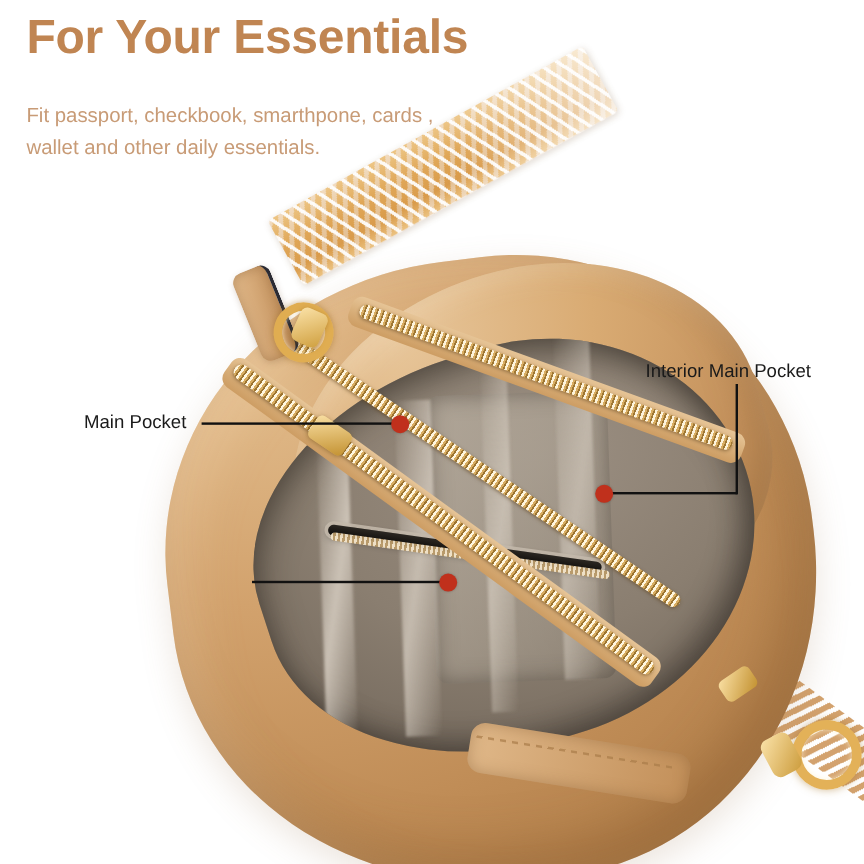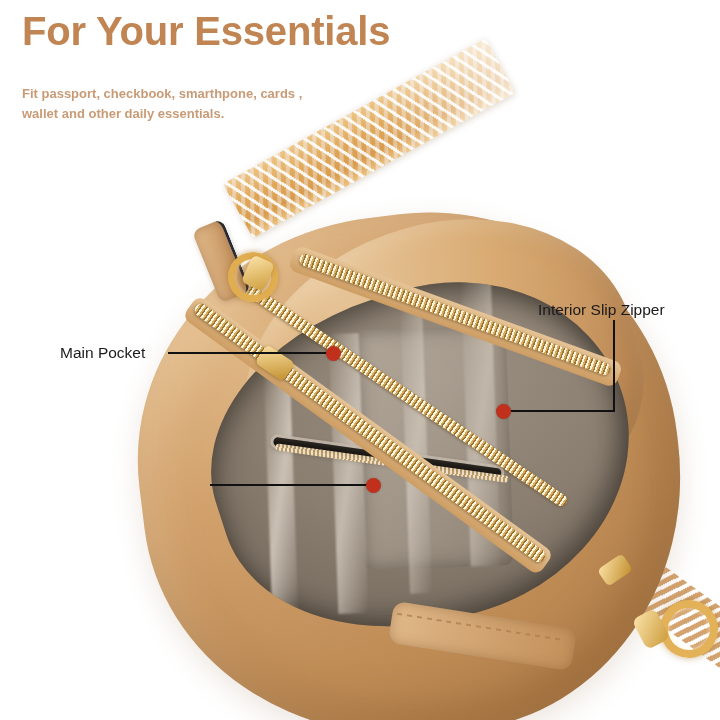--- a/index.html
+++ b/index.html
@@ -14,21 +14,21 @@
   #stage{position:relative;width:720px;height:720px;overflow:hidden;background:#fff;}
 
   
   .headline{
     position:absolute;left:22px;top:8px;
     font-size:40px;font-weight:bold;letter-spacing:-0.2px;
     color:#c08552;line-height:1.15;white-space:nowrap;
   }
   .subline{
     position:absolute;left:22px;top:84px;
-    font-size:13px;font-weight:700;line-height:1.5;
+    font-size:17px;font-weight:400;line-height:1.5;
     color:#c89b76;white-space:pre-line;
   }
 
   
   .photo{position:absolute;left:0;top:0;width:720px;height:720px;}
 
   
   .strap{
     position:absolute;
     width:300px;height:62px;
@@ -263,25 +263,25 @@
     <div class="gusset"></div>
     <div class="stitch"></div>
     <div class="dring-r"></div>
     <div class="clip-r"></div>
   </div>
 
   <div class="headline">For Your Essentials</div>
   <div class="subline">Fit passport, checkbook, smarthpone, cards ,
 wallet and other daily essentials.</div>
 
-  <div class="label" style="left:60px;top:345px;">Main Pocket</div>
+  <div class="label" style="left:70px;top:345px;">Main Pocket</div>
   <div class="lead lead-h" style="left:168px;top:352px;width:162px;"></div>
   <div class="dot" style="left:326px;top:346px;"></div>
 
-  <div class="label" style="left:538px;top:302px;">Interior Slip Zipper</div>
+  <div class="label" style="left:538px;top:302px;">Interior Main Pocket</div>
   <div class="lead lead-v" style="left:613px;top:320px;height:92px;"></div>
   <div class="lead lead-h" style="left:506px;top:410px;width:108px;"></div>
   <div class="dot" style="left:496px;top:404px;"></div>
 
   <div class="lead lead-h" style="left:210px;top:484px;width:160px;"></div>
   <div class="dot" style="left:366px;top:478px;"></div>
 
 </div>
 
 </body></html>

